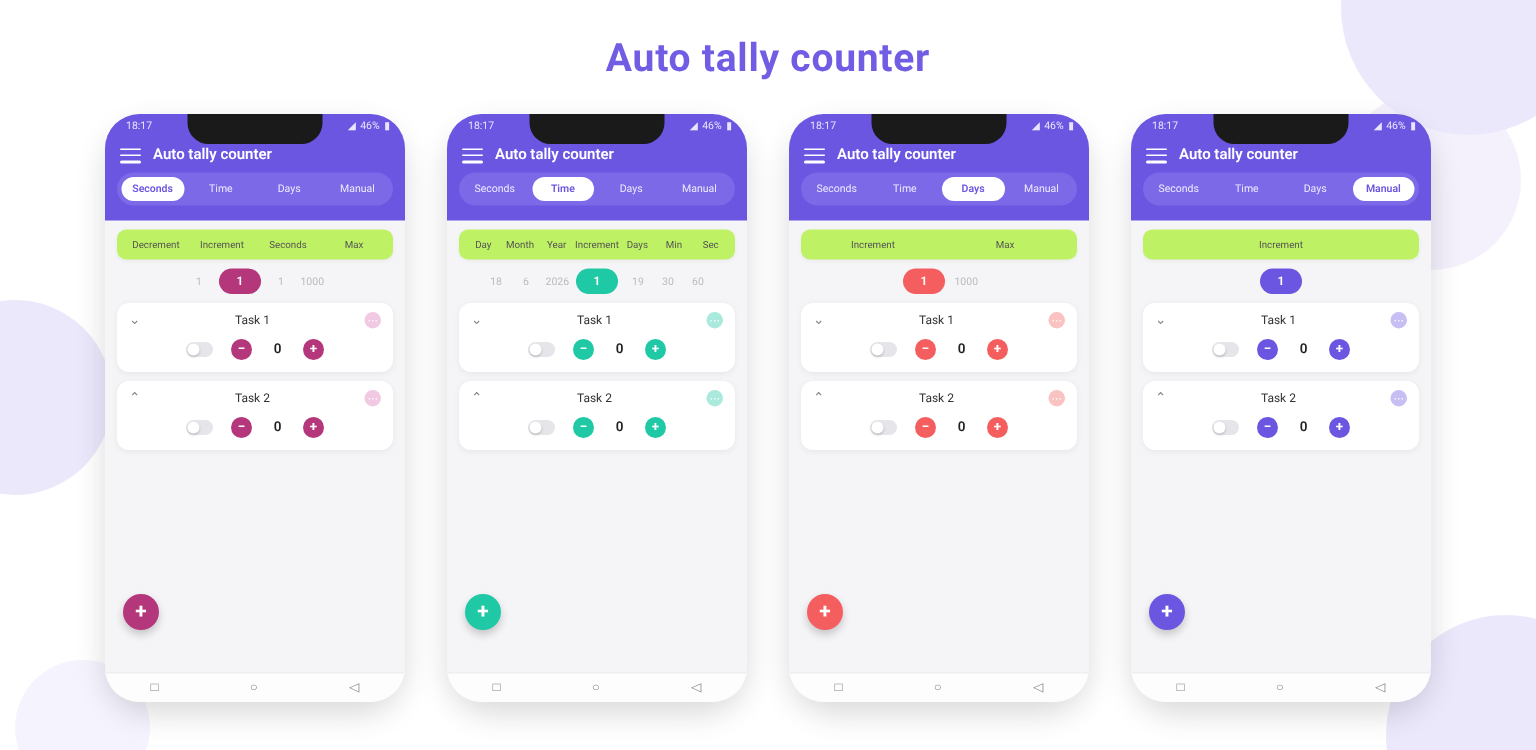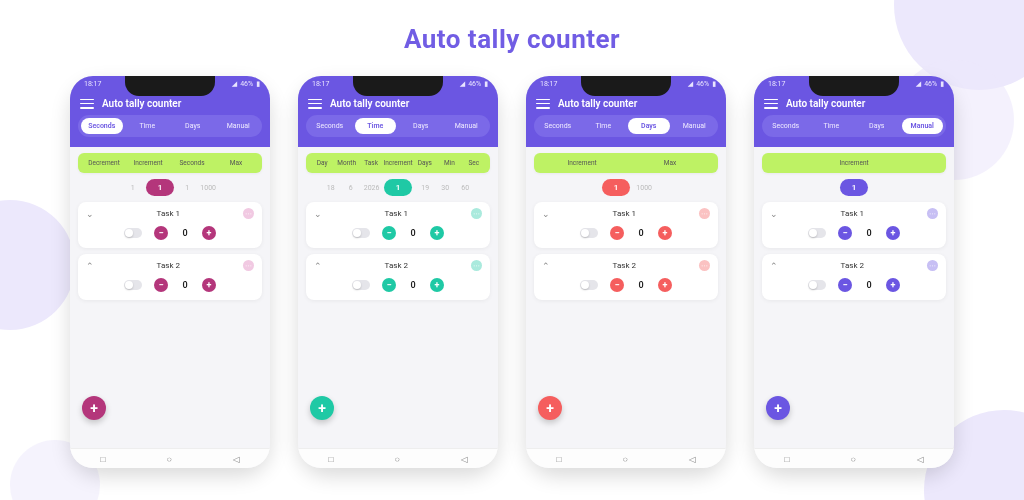--- a/index.html
+++ b/index.html
@@ -182,21 +182,21 @@
             <div class="tab ">Seconds</div>
             <div class="tab on">Time</div>
             <div class="tab ">Days</div>
             <div class="tab ">Manual</div>
           </div>
       </div>
       <div class="body">
         <div class="cols">
             <span>Day</span>
             <span>Month</span>
-            <span>Task</span>
+            <span>Year</span>
             <span>Increment</span>
             <span>Days</span>
             <span>Min</span>
             <span>Sec</span>
           </div>
         <div class="setrow">
             <span class="num-ghost">18</span>
             <span class="num-ghost">6</span>
             <span class="num-ghost">2026</span>
             <div class="pill teal ac-bg">1</div>

